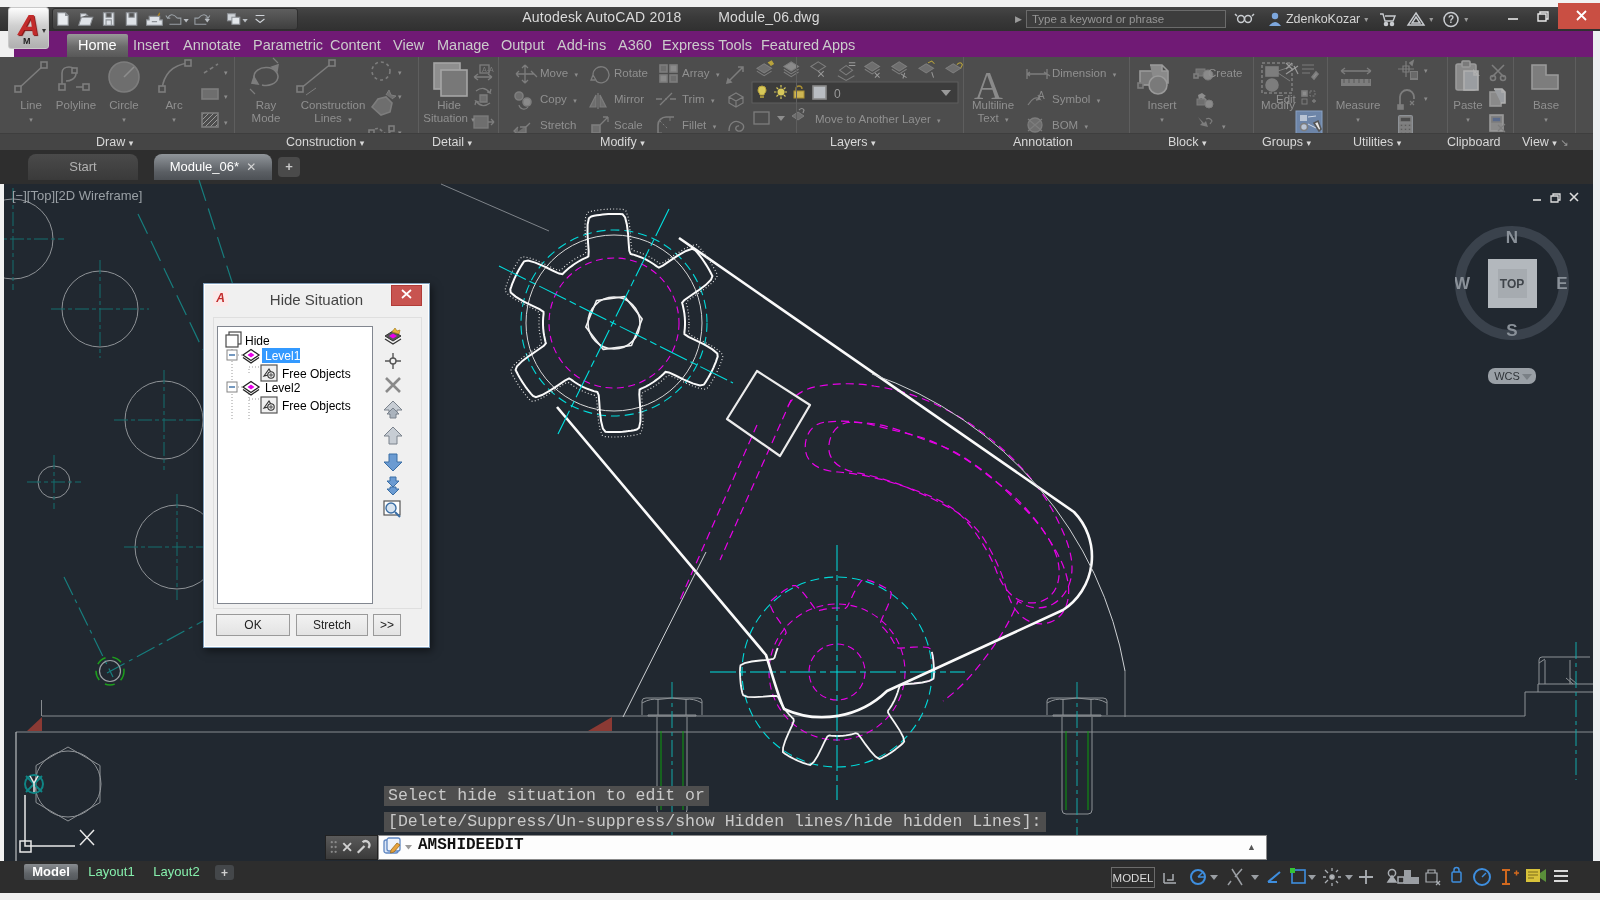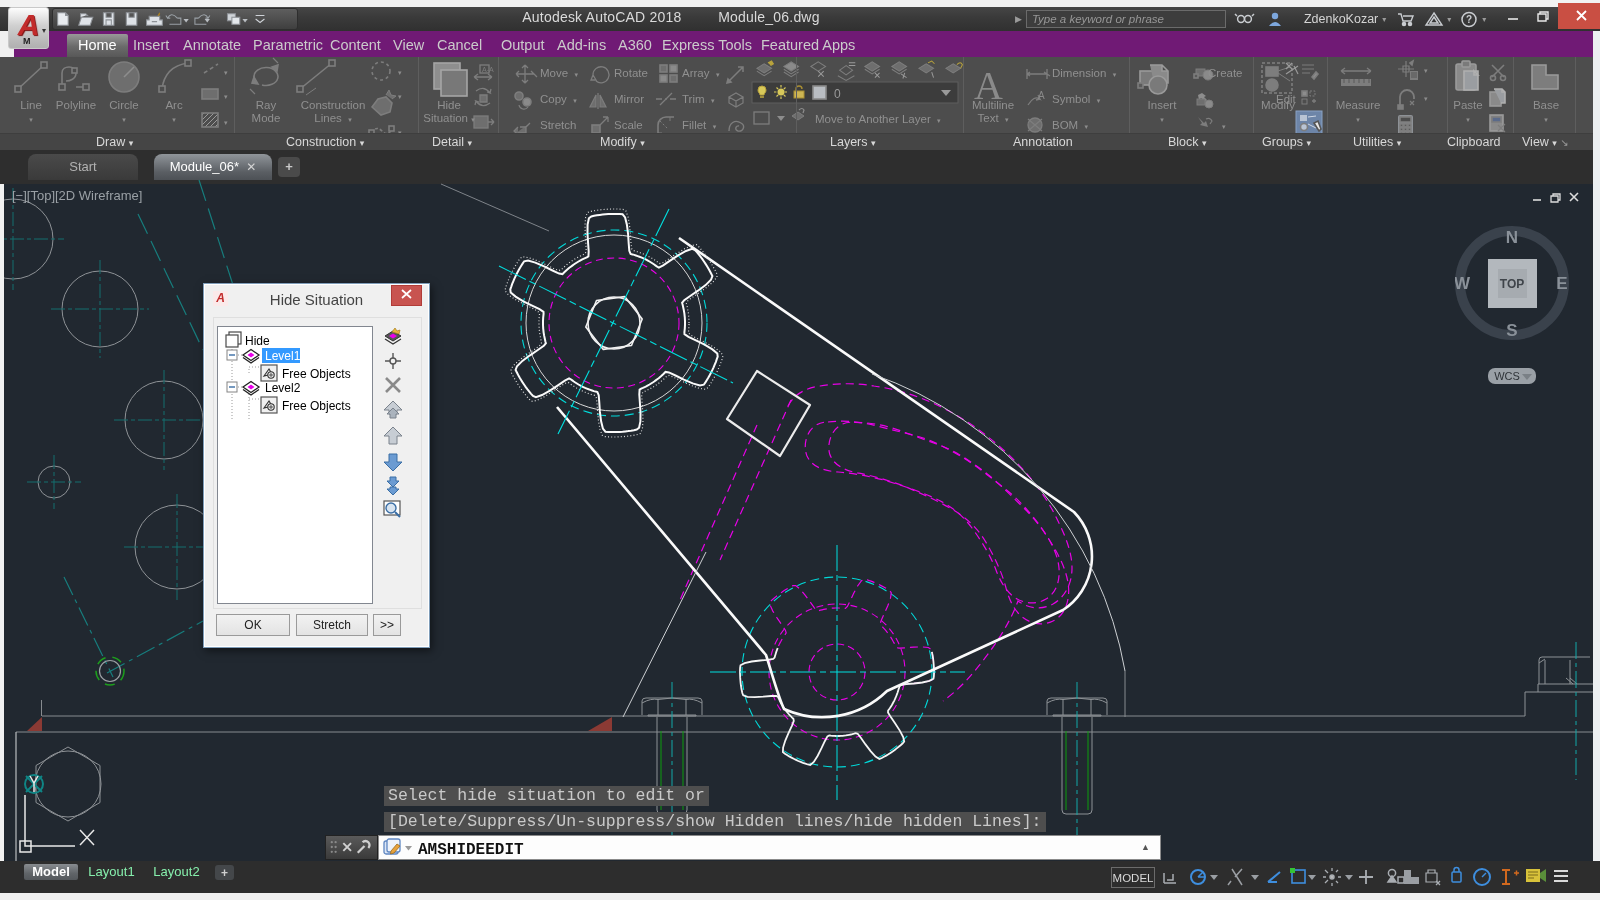--- a/index.html
+++ b/index.html
@@ -9,21 +9,21 @@
 #appbtn{left:8px;top:7px;width:41px;height:42px;border:1px solid #c9c9c9;border-radius:3px;
   background:linear-gradient(#fdfdfd,#cfcfcf 45%,#b0b0b0);z-index:30;text-align:center}
 #appbtn .A{font-size:30px;line-height:34px;font-weight:bold;font-style:italic;
   color:#c22b2b;text-shadow:1px 1px 1px #7e1212}
 #appbtn .M{position:absolute;left:14px;top:28px;font-size:9px;font-weight:bold;color:#222}
 #appbtn .dn{position:absolute;right:2px;top:18px;color:#333;font-size:8px}
 #qat{left:55px;top:8px;height:22px;display:flex;align-items:center;gap:4px}
 #apptitle{left:356px;top:9px;width:630px;text-align:center;font-size:14px;color:#dadada;letter-spacing:.2px}
 #searchwrap{left:1015px;top:9px;height:20px;display:flex;align-items:center;color:#cfcfcf}
 #searchbox{width:200px;height:18px;background:#3d3d3d;border:1px solid #6b6b6b;
-  color:#979797;font-style:italic;font-size:11.5px;line-height:16px;padding-left:5px}
+  color:#979797;font-size:11.5px;line-height:16px;padding-left:5px}
 #winbtns{left:1498px;top:3px;height:26px;display:flex;align-items:center}
 .wb{width:30px;height:21px;display:flex;align-items:center;justify-content:center;color:#e8e8e8}
 #closebtn{width:47px;height:26px;background:#c94f43;display:flex;align-items:center;justify-content:center;color:#fff}
 #tabrow{left:14px;top:31px;width:1600px;height:26px;background:#701a75}
 .rtab{position:absolute;top:3px;height:23px;line-height:23px;padding:0 11px;font-size:14.5px;color:#cbcbcb}
 .rtab.act{background:linear-gradient(#989898,#6a6a6a 55%,#585858);color:#fff;border-radius:2px 2px 0 0}
 #ribbon{left:0;top:57px;width:1600px;height:93px;background:#4d4d4d}
 #panelrow{left:0;top:133px;width:1600px;height:17px;background:#454545;border-top:1px solid #3e3e3e}
 .plabel{position:absolute;top:1px;font-size:12.5px;color:#d8d8d8;white-space:nowrap}
 .psep{position:absolute;width:1px;height:93px;background:#3e3e3e;border-right:1px solid #5e5e5e}
@@ -39,22 +39,22 @@
 #canvas{left:3px;top:184px;width:1590px;height:677px;background:#212830;z-index:0}
 #canvas svg{position:absolute;left:-3px;top:-184px}
 #vplabel{left:12px;top:188px;font-size:13px;color:#9aa0a5;z-index:5}
 #vpctrl{left:1532px;top:190px;width:50px;height:14px;color:#e5e5e5;z-index:5;display:flex;gap:7px;align-items:center}
 #cube{left:1455px;top:226px;width:115px;height:160px;z-index:4}
 #histlines{z-index:6}
 .hist{position:absolute;font-family:"Liberation Mono",monospace;font-size:16.5px;
   background:#4e4e4e;color:#c9c9c9;padding:0 4px;line-height:20px;white-space:pre}
 #cmddock{left:325px;top:835px;width:53px;height:25px;background:linear-gradient(#5a5a5a,#3a3a3a);
   border:1px solid #222;z-index:7;display:flex;align-items:center}
-#cmdbar{left:378px;top:835px;width:783px;height:25px;background:#fdfdfd;border:1px solid #8a8a8a;
-  z-index:7;display:flex;align-items:flex-end}
+#cmdbar{left:378px;top:835px;width:889px;height:25px;background:#fdfdfd;border:1px solid #8a8a8a;
+  z-index:7;display:flex;align-items:flex-start}
 #cmdtext{font-family:"Liberation Mono",monospace;font-size:16px;font-weight:bold;color:#111;margin-left:4px}
 #statusbar{left:0;top:861px;width:1600px;height:32px;background:#2d2d2d;z-index:8}
 .ltab{position:absolute;top:3px;height:16px;line-height:16px;font-size:13px;color:#86efac;
   text-align:center;border-radius:2px 2px 3px 3px}
 .ltab.act{background:linear-gradient(#888c90,#606468 60%,#54585c);color:#fff;font-weight:bold;border-radius:2px}
 #botframe{left:0;top:893px;width:1600px;height:7px;background:#f0f0f0}
 #leftframe{left:0;top:184px;width:4px;height:677px;background:#f2f2f2}
 #rightframe{left:1593px;top:31px;width:7px;height:862px;background:#eceff1}
 
 #dlg{left:203px;top:283px;width:227px;height:365px;background:#f0f0f0;
@@ -109,21 +109,21 @@
       <g stroke="#c9ccd0" fill="none" stroke-width="1.5">
         <circle cx="9" cy="8" r="3.4"></circle>
         <circle cx="16" cy="8" r="3.4"></circle>
         <path d="M5,5 l-2,-2 M20,5 l2,-2"></path>
       </g>
     </svg>
   <svg width="18" height="16" viewBox="0 0 18 16" style="margin-left:8px">
       <circle cx="9" cy="5" r="3.2" fill="#7da7dd"></circle>
       <path d="M3,15 q6,-8 12,0 Z" fill="#7da7dd"></path>
     </svg>
-  <span style="font-size:12.5px;color:#d5d5d5;margin:0 4px 0 20px">ZdenkoKozar</span>
+  <span style="font-size:12.5px;color:#d5d5d5;margin:0 4px 0 2px">ZdenkoKozar</span>
   <span style="font-size:8px;color:#9a9a9a">▾</span>
   <svg width="20" height="16" viewBox="0 0 20 16" style="margin-left:10px">
       <g stroke="#c9ccd0" fill="none" stroke-width="1.4">
         <path d="M2,3 h3 l2,7 h8 l2,-5 h-10"></path>
         <circle cx="8" cy="13" r="1.6" fill="#c9ccd0"></circle>
         <circle cx="14" cy="13" r="1.6" fill="#c9ccd0"></circle>
       </g>
     </svg>
   <svg width="20" height="16" viewBox="0 0 20 16" style="margin-left:8px">
       <path d="M10,2 L18,14 H2 Z M10,6 L14,12 H6 Z" fill="none" stroke="#c9ccd0" stroke-width="1.4"></path>
@@ -152,21 +152,21 @@
       </svg>
     </div>
 </div>
 <div class="abs" id="tabrow">
   <div class="rtab act" style="left:53px">Home</div>
   <div class="rtab" style="left:108px">Insert</div>
   <div class="rtab" style="left:158px">Annotate</div>
   <div class="rtab" style="left:228px">Parametric</div>
   <div class="rtab" style="left:305px">Content</div>
   <div class="rtab" style="left:368px">View</div>
-  <div class="rtab" style="left:412px">Cancel</div>
+  <div class="rtab" style="left:412px">Manage</div>
   <div class="rtab" style="left:476px">Output</div>
   <div class="rtab" style="left:532px">Add-ins</div>
   <div class="rtab" style="left:593px">A360</div>
   <div class="rtab" style="left:637px">Express Tools</div>
   <div class="rtab" style="left:736px">Featured Apps</div>
   <svg class="abs" style="left:840px;top:37px" width="30" height="16">
       <rect x="2" y="2" width="17" height="11" rx="2" fill="#b9bdc2"></rect>
       <path d="M22,6 l4,5 4,-5 Z" fill="#9a9a9a" transform="translate(-2,0)"></path>
     </svg>
 </div>

